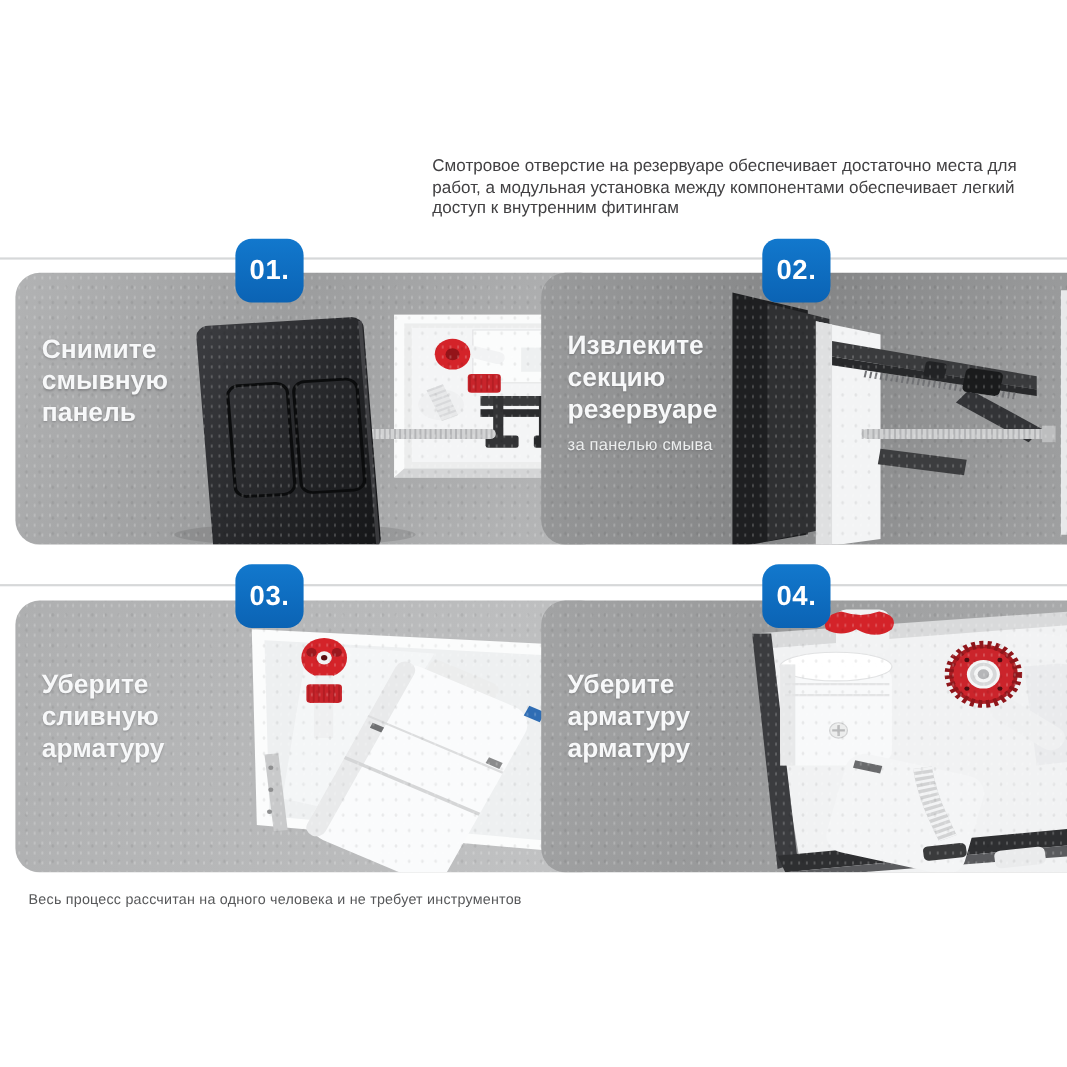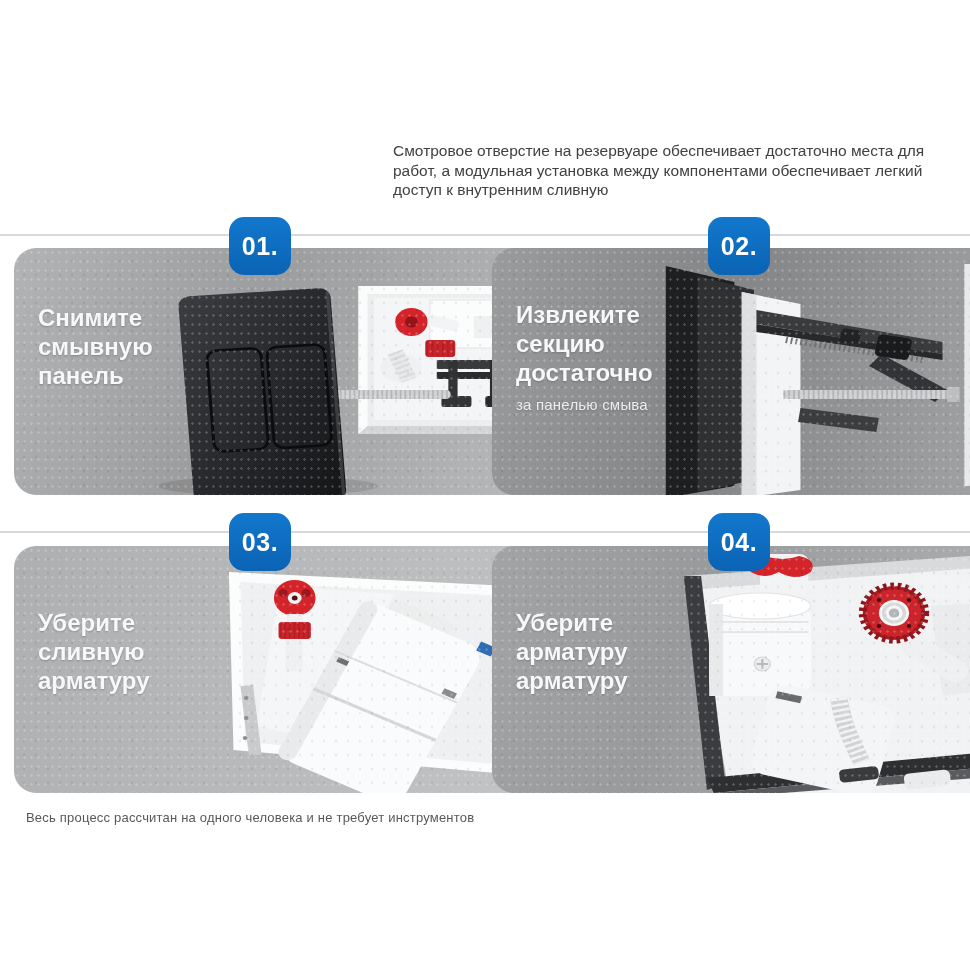--- a/index.html
+++ b/index.html
@@ -56,42 +56,42 @@
     margin-top:9px;font-size:15px;font-weight:400;color:#eceeee;
     text-shadow:0 1px 2px rgba(40,40,42,.25);letter-spacing:.2px;
   }
   .step-subtitle:empty{display:none;}
 
   
   .badge{
     position:absolute;width:62px;height:58px;border-radius:15px;z-index:6;
     background:linear-gradient(180deg,#1278cd 0%,#0b63b4 100%);
     color:#ffffff;font-size:25px;font-weight:700;letter-spacing:.5px;
-    display:flex;align-items:center;justify-content:center;margin-left:15px;
+    display:flex;align-items:center;justify-content:center;
   }
   .badge--1{left:214px;top:217px;}
   .badge--2{left:693px;top:217px;border-radius:14px;}
   .badge--3{left:214px;top:513px;}
   .badge--4{left:693px;top:513px;}
 
   .footer-note{
     position:absolute;left:26px;top:810px;margin:0;
     font-size:13px;color:#57585a;letter-spacing:.2px;
   }
 </style>
 </head>
 <body>
 
 <div class="canvas">
 
 
   <p class="intro">
     <span>Смотровое отверстие на резервуаре обеспечивает достаточно места для</span>
     <span>работ, а модульная установка между компонентами обеспечивает легкий</span>
-    <span>доступ к внутренним сливную</span>
+    <span>доступ к внутренним фитингам</span>
   </p>
 
   <div class="sep sep--1"></div>
   <div class="sep sep--2"></div>
 
   <section class="panel panel--1">
     <svg class="illus" viewBox="0 0 464 247" preserveAspectRatio="none">
       <defs>
         <linearGradient id="p1plate" x1="0" y1="0" x2="1" y2="1">
           <stop offset="0" stop-color="#3c3d41"></stop>
@@ -181,21 +181,21 @@
           <rect x="238" y="142" width="140" height="9" rx="4" fill="#d0d1d2"></rect>
           <line x1="238" y1="146.5" x2="378" y2="146.5" stroke="#9c9da0" stroke-width="9" stroke-dasharray="1.5 2.5" opacity=".55"></line>
           <rect x="372" y="139" width="10" height="15" fill="#bdbebf"></rect>
         </g>
         <polygon points="252,160 316,170 314,184 250,174" fill="#3c3d3f"></polygon>
       </g>
     </svg>
     <div class="step-text">
       <div class="step-line">Извлеките</div>
       <div class="step-line">секцию</div>
-      <div class="step-line">достаточно</div>
+      <div class="step-line">резервуаре</div>
       <div class="step-subtitle">за панелью смыва</div>
     </div>
   </section>
 
   <section class="panel panel--3">
     <svg class="illus" viewBox="0 0 464 247" preserveAspectRatio="none">
       <g>
         <polygon points="186,26 466,42 466,232 190,204" fill="#fbfcfc"></polygon>
         <polygon points="196,36 456,52 456,222 200,196" fill="#eef0f1"></polygon>
         <polygon points="230,40 330,48 250,190 210,180" fill="#f7f8fa" opacity=".7"></polygon>

